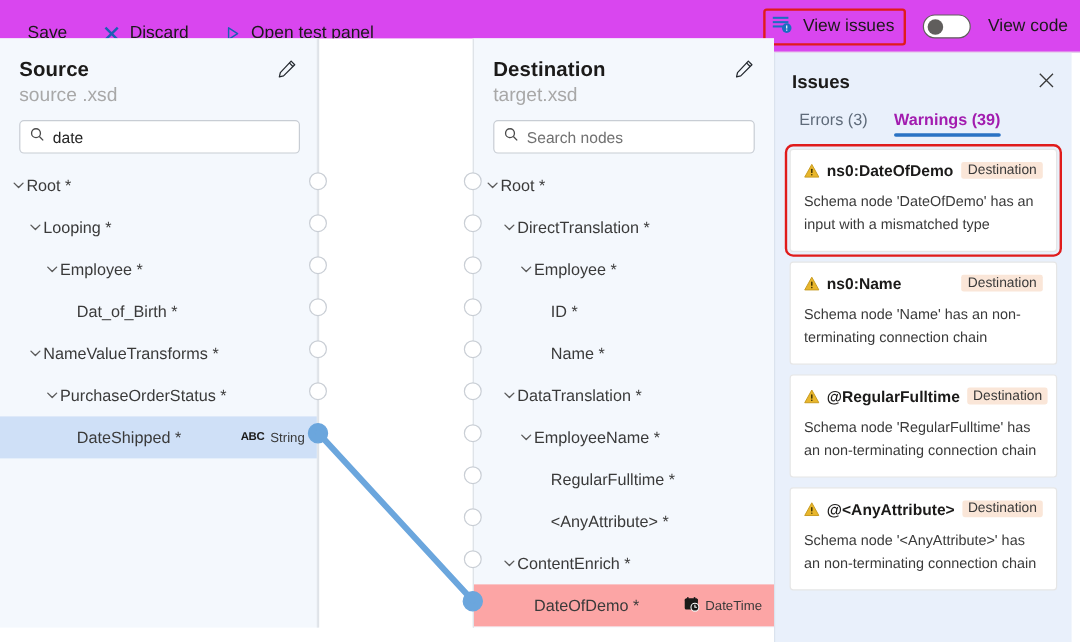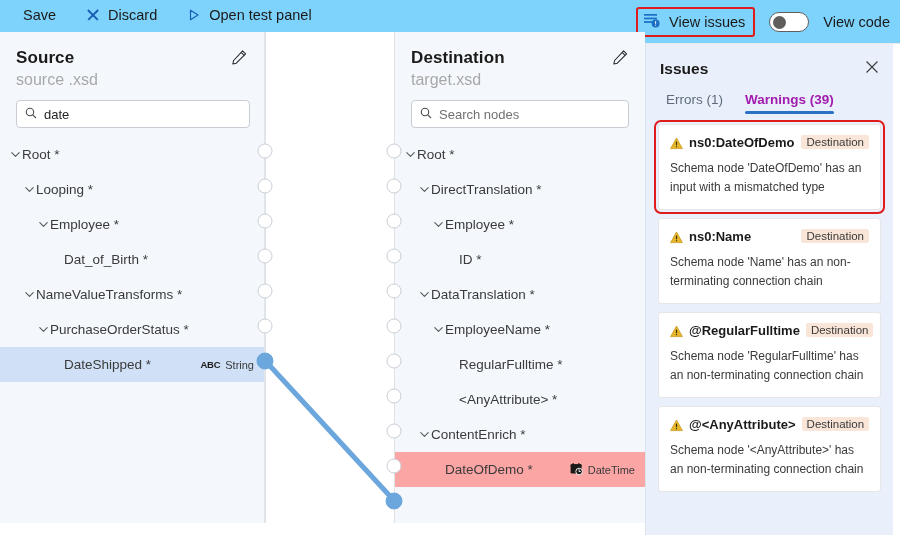--- a/index.html
+++ b/index.html
@@ -7,22 +7,22 @@
     width: 900px; height: 535px;
     font-family: "Liberation Sans", sans-serif;
     background: #ffffff;
     overflow: hidden;
   }
   #app { position: relative; width: 900px; height: 535px; }
 
   
   .toolbar {
     position: absolute; left: 0; top: 0; width: 900px; height: 44px;
-    background: #7dd3fc;
-    display: flex; align-items: flex-start;
+    background: #d946ef;
+    display: flex; align-items: flex-end;
     padding-left: 14px;
     border-bottom: 1px solid #e8e8ec;
   }
   .tb-btn {
     display: flex; align-items: center; gap: 8px;
     height: 30px; padding: 0 9px;
     font-size: 14.5px; color: #1b1a19;
     cursor: pointer; white-space: nowrap;
   }
   .tb-btn .lbl { line-height: 1; }
@@ -339,20 +339,24 @@
             <span class="chev">
               <svg width="11" height="11" viewBox="0 0 11 11">
                 <path d="M1.8 3.6 L5.5 7.3 L9.2 3.6" fill="none" stroke="#5c5c5c" stroke-width="1.15" stroke-linecap="round" stroke-linejoin="round"></path>
               </svg>
             </span>
             <span class="name">Employee *</span>
           </div>
           <div class="tree-row" style="padding-left: 50px;">
             <span class="chev"></span>
             <span class="name">ID *</span>
+          </div>
+          <div class="tree-row" style="padding-left: 50px;">
+            <span class="chev"></span>
+            <span class="name">Name *</span>
           </div>
           <div class="tree-row" style="padding-left: 22px;">
             <span class="chev">
               <svg width="11" height="11" viewBox="0 0 11 11">
                 <path d="M1.8 3.6 L5.5 7.3 L9.2 3.6" fill="none" stroke="#5c5c5c" stroke-width="1.15" stroke-linecap="round" stroke-linejoin="round"></path>
               </svg>
             </span>
             <span class="name">DataTranslation *</span>
           </div>
           <div class="tree-row" style="padding-left: 36px;">
@@ -428,21 +432,21 @@
   <div class="issues">
     <div class="issues-head">
       <div class="issues-title">Issues</div>
       <span class="issues-close">
         <svg width="14" height="14" viewBox="0 0 14 14">
             <path d="M1.5 1.5 L12.5 12.5 M12.5 1.5 L1.5 12.5" stroke="#3a3a3a" stroke-width="1.1"></path>
           </svg>
       </span>
     </div>
     <div class="tabs" id="issues-tabs">
-        <div class="tab">Errors (1)</div>
+        <div class="tab">Errors (3)</div>
         <div class="tab active">Warnings (39)</div>
       </div>
     <div class="cards" id="issues-cards">
         <div class="card highlight">
           <div class="card-top">
             <span class="warn-tri"><svg width="13" height="13" viewBox="0 0 13 13">
                 <path d="M6.5 1 L12.4 11.6 L0.6 11.6 Z" fill="#e8b62c" stroke="#c79a1d" stroke-width="0.8" stroke-linejoin="round"></path>
                 <rect x="5.9" y="4.6" width="1.2" height="3.6" rx="0.5" fill="#3a3000"></rect>
                 <rect x="5.9" y="9" width="1.2" height="1.2" rx="0.5" fill="#3a3000"></rect>
               </svg></span>

